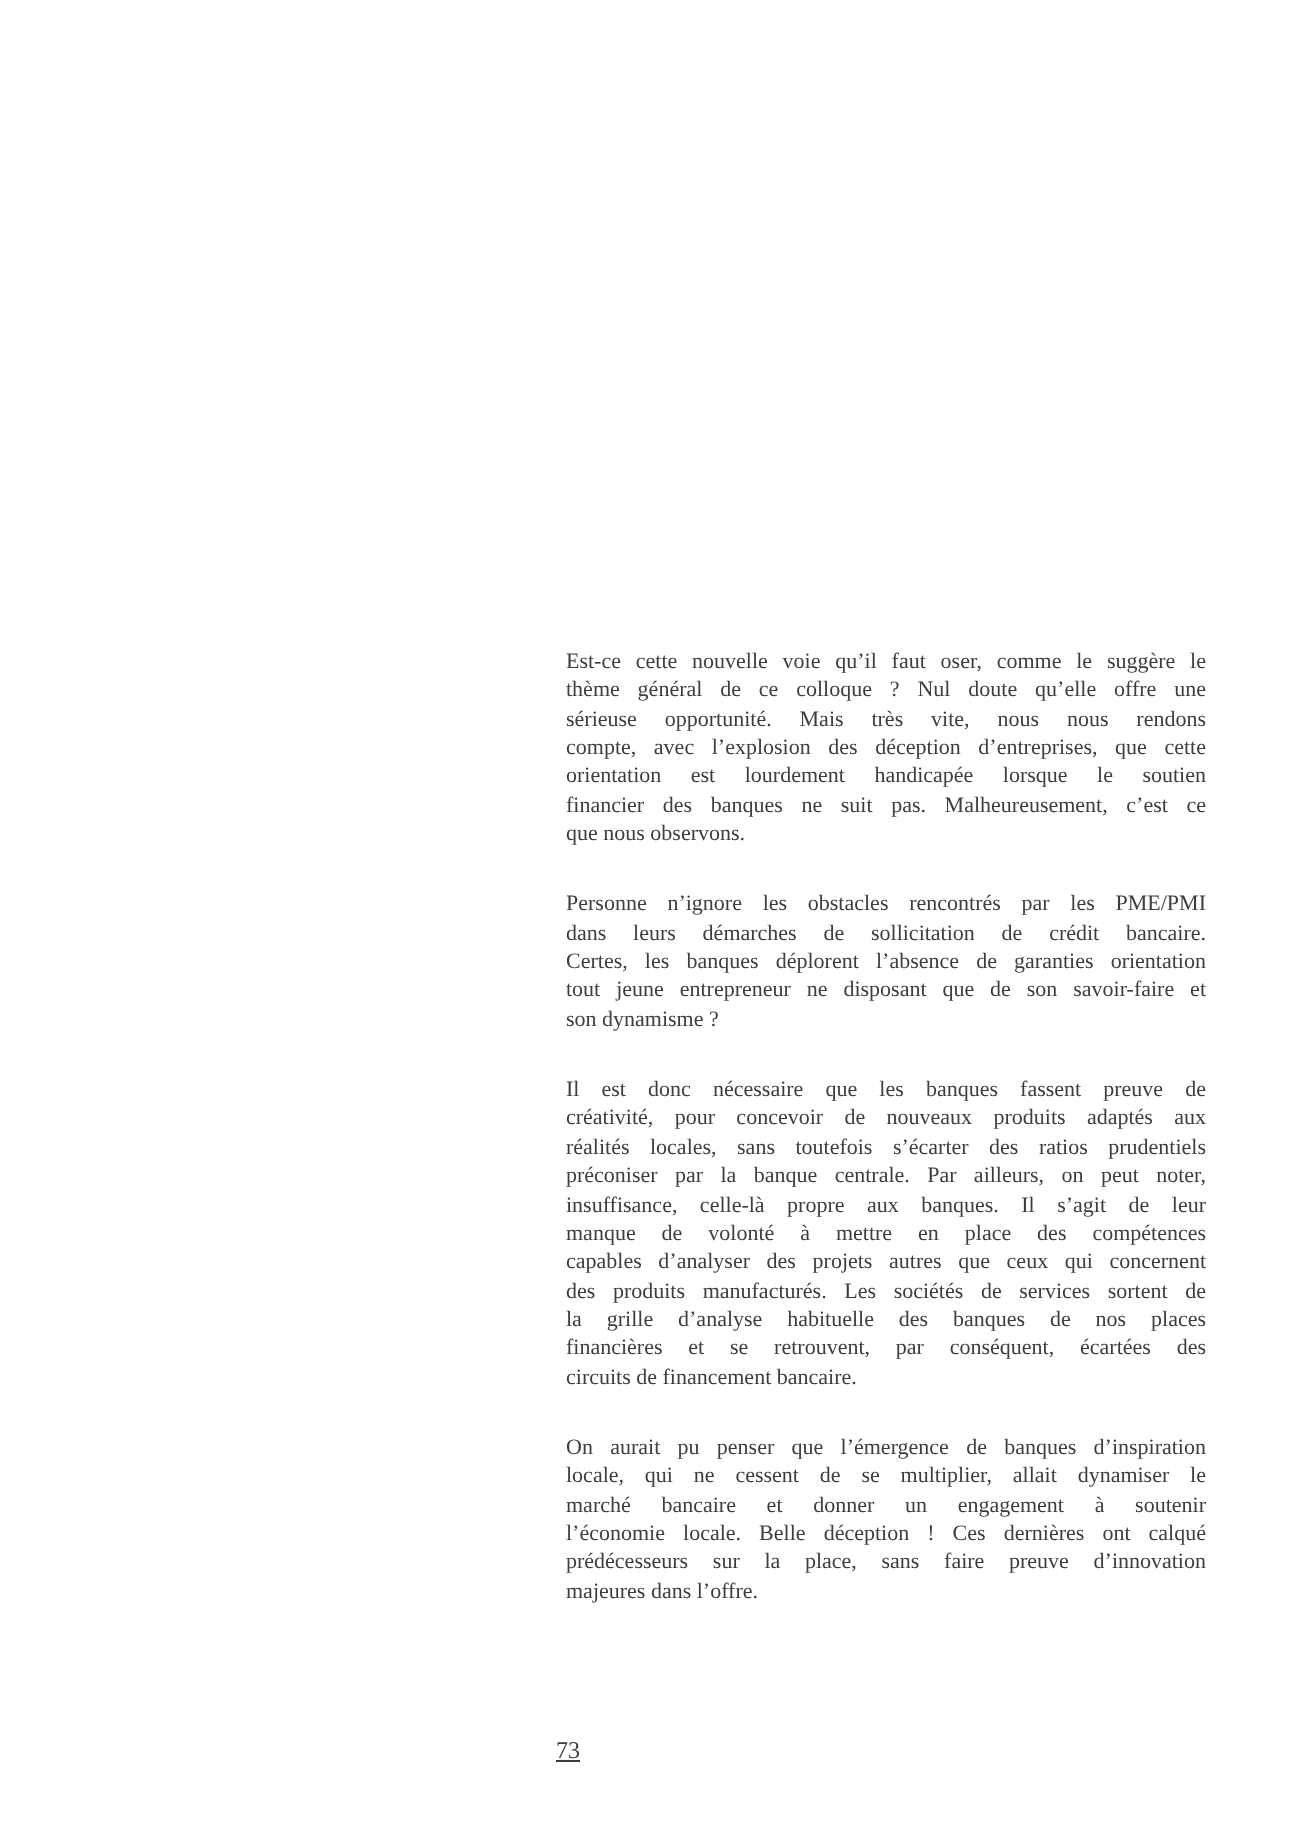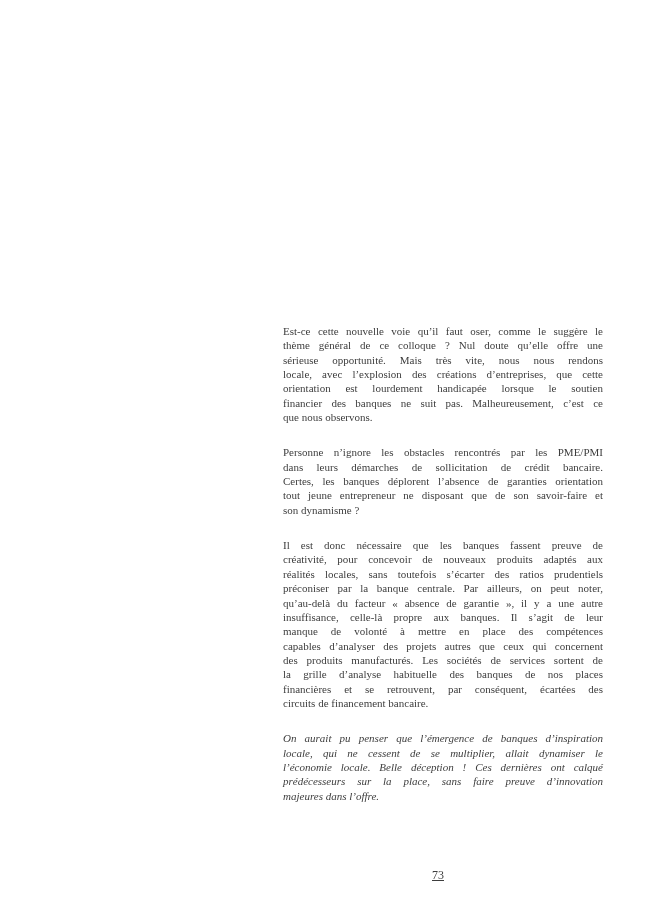--- a/index.html
+++ b/index.html
@@ -22,78 +22,77 @@
     top: 312px;
     width: 320px;
   }
   .para {
     margin: 12px 0 21px 0;
     font-size: 11px;
     line-height: 14.35px;
   }
   .para:last-child {
     margin-bottom: 0;
-    font-style: italic;
   }
   .line {
     text-align: justify;
     text-align-last: justify;
     white-space: normal;
   }
   .line--last {
     text-align-last: left;
   }
   .page-number {
     position: absolute;
     top: 868px;
     left: 278px;
     width: 320px;
-    text-align: center;
+    text-align: left;
     font-size: 12px;
     line-height: 14px;
     text-decoration: underline;
   }
 </style>
 </head>
 <body>
 
 <div class="page">
   <div class="text-block">
     <div class="para">
         <div class="line">Est-ce cette nouvelle voie qu’il faut oser, comme le suggère le</div>
         <div class="line">thème général de ce colloque ? Nul doute qu’elle offre une</div>
         <div class="line">sérieuse opportunité. Mais très vite, nous nous rendons</div>
-        <div class="line">locale, avec l’explosion des créations d’entreprises, que cette</div>
+        <div class="line">compte, avec l’explosion des déception d’entreprises, que cette</div>
         <div class="line">orientation est lourdement handicapée lorsque le soutien</div>
         <div class="line">financier des banques ne suit pas. Malheureusement, c’est ce</div>
         <div class="line line--last">que nous observons.</div>
       </div>
     <div class="para">
         <div class="line">Personne n’ignore les obstacles rencontrés par les PME/PMI</div>
         <div class="line">dans leurs démarches de sollicitation de crédit bancaire.</div>
         <div class="line">Certes, les banques déplorent l’absence de garanties orientation</div>
         <div class="line">tout jeune entrepreneur ne disposant que de son savoir-faire et</div>
         <div class="line line--last">son dynamisme ?</div>
       </div>
     <div class="para">
         <div class="line">Il est donc nécessaire que les banques fassent preuve de</div>
         <div class="line">créativité, pour concevoir de nouveaux produits adaptés aux</div>
         <div class="line">réalités locales, sans toutefois s’écarter des ratios prudentiels</div>
         <div class="line">préconiser par la banque centrale. Par ailleurs, on peut noter,</div>
-        <div class="line">qu’au-delà du facteur « absence de garantie », il y a une autre</div>
         <div class="line">insuffisance, celle-là propre aux banques. Il s’agit de leur</div>
         <div class="line">manque de volonté à mettre en place des compétences</div>
         <div class="line">capables d’analyser des projets autres que ceux qui concernent</div>
         <div class="line">des produits manufacturés. Les sociétés de services sortent de</div>
         <div class="line">la grille d’analyse habituelle des banques de nos places</div>
         <div class="line">financières et se retrouvent, par conséquent, écartées des</div>
         <div class="line line--last">circuits de financement bancaire.</div>
       </div>
     <div class="para">
         <div class="line">On aurait pu penser que l’émergence de banques d’inspiration</div>
         <div class="line">locale, qui ne cessent de se multiplier, allait dynamiser le</div>
+        <div class="line">marché bancaire et donner un engagement à soutenir</div>
         <div class="line">l’économie locale. Belle déception ! Ces dernières ont calqué</div>
         <div class="line">prédécesseurs sur la place, sans faire preuve d’innovation</div>
         <div class="line line--last">majeures dans l’offre.</div>
       </div>
   </div>
   <div class="page-number">73</div>
 </div>
 
 </body></html>

